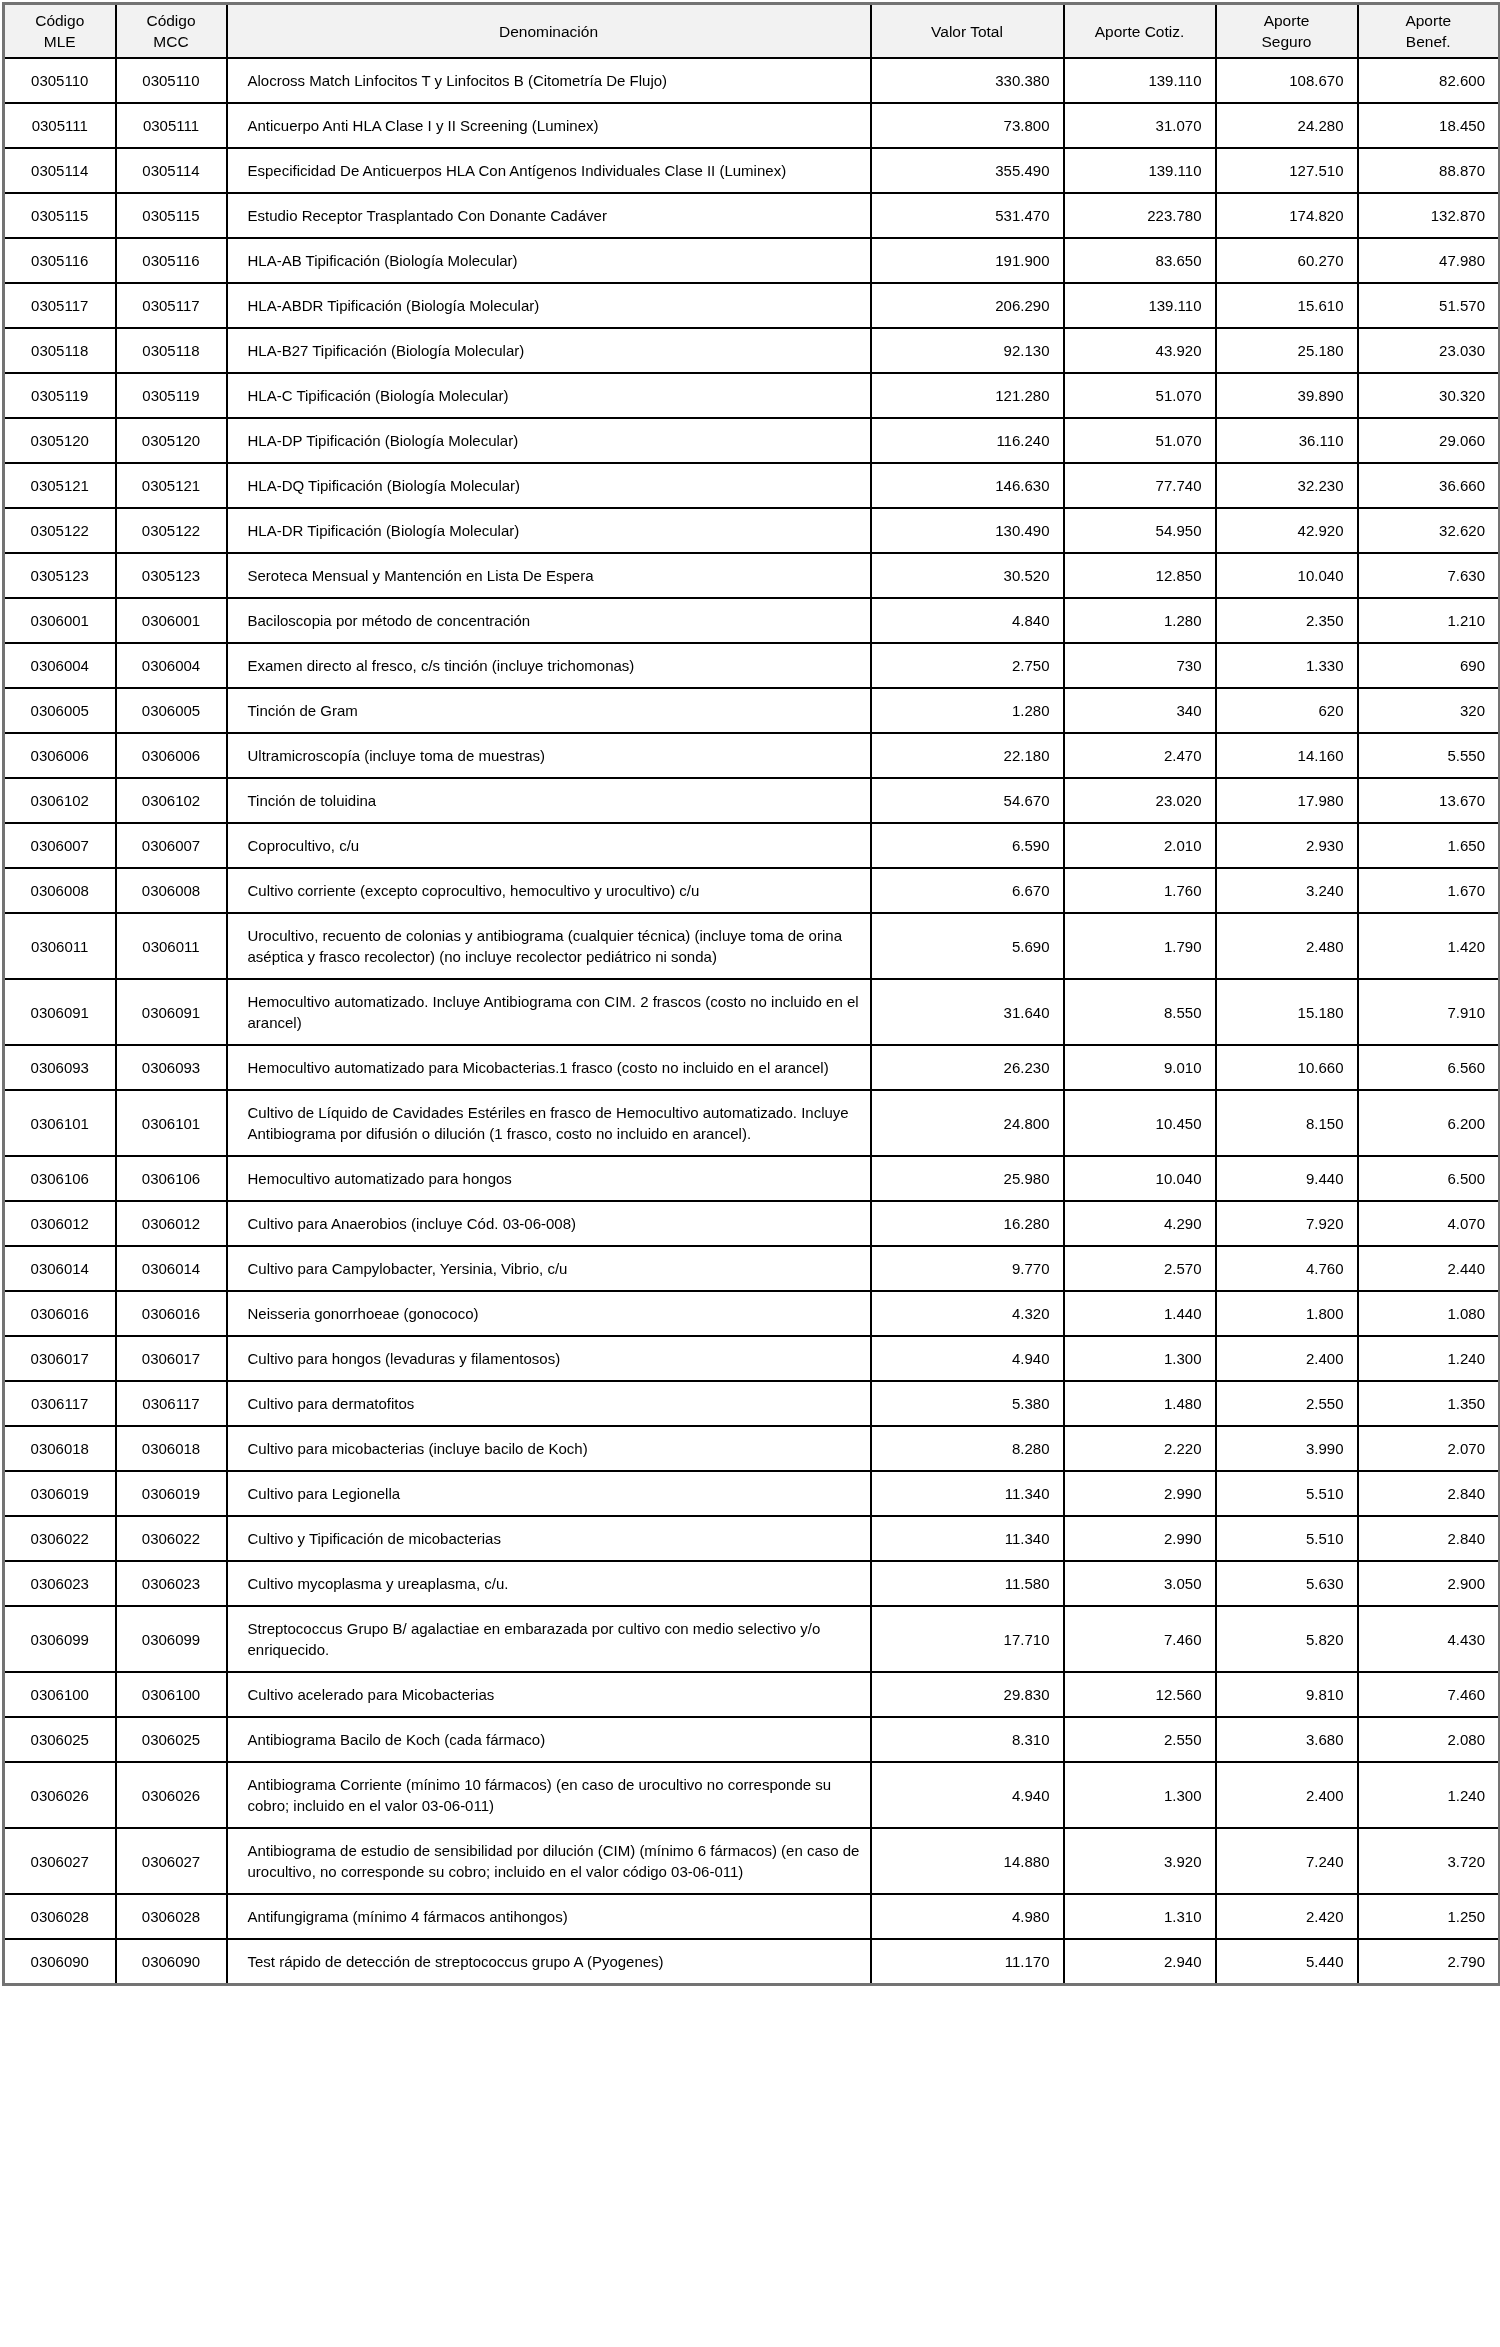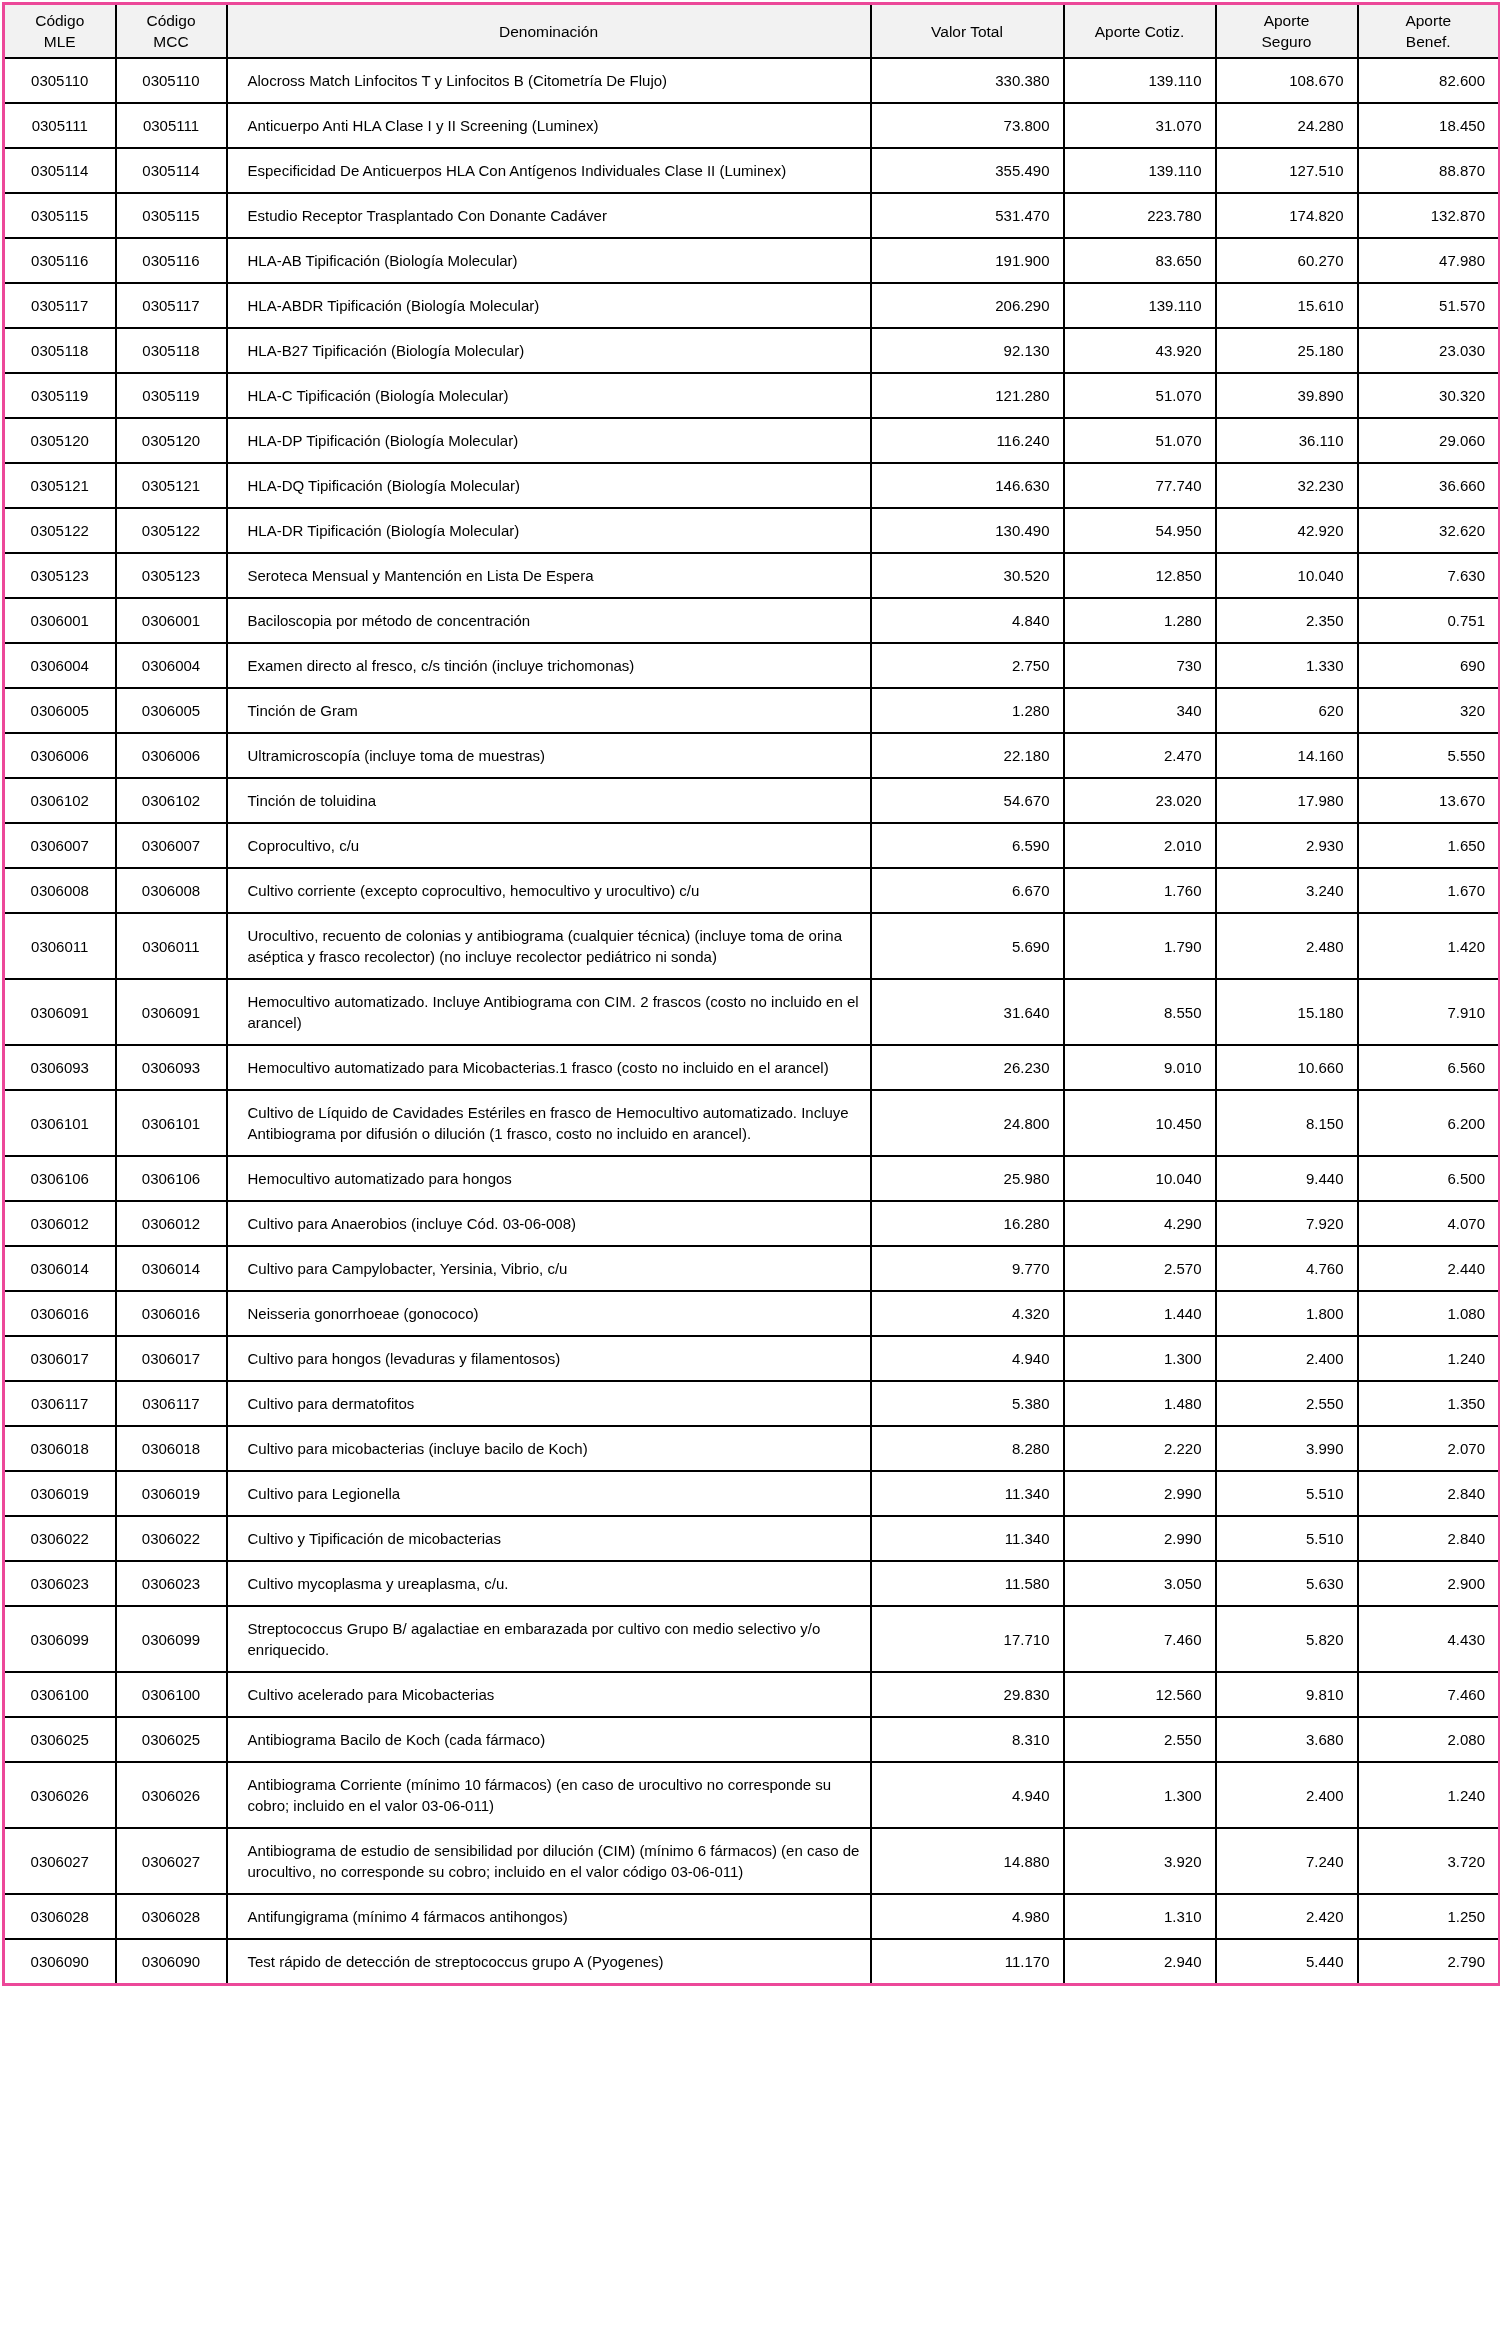--- a/index.html
+++ b/index.html
@@ -11,21 +11,21 @@
   }
   .page {
     width: 1500px;
     box-sizing: border-box;
     padding: 2px;
   }
   table.arancel {
     width: 1496px;
     border-collapse: collapse;
     table-layout: fixed;
-    border: 3px solid #ec4899;
+    border: 3px solid #737373;
     font-size: 15px;
   }
   table.arancel th, table.arancel td {
     border: 2px solid #000000;
     line-height: 21px;
     vertical-align: middle;
     box-sizing: border-box;
     overflow: hidden;
   }
   table.arancel thead th {
@@ -188,21 +188,21 @@
           <td class="c-num">10.040</td>
           <td class="c-num">7.630</td>
         </tr>
         <tr>
           <td class="c-code">0306001</td>
           <td class="c-code">0306001</td>
           <td class="c-den">Baciloscopia por método de concentración</td>
           <td class="c-num">4.840</td>
           <td class="c-num">1.280</td>
           <td class="c-num">2.350</td>
-          <td class="c-num">0.751</td>
+          <td class="c-num">1.210</td>
         </tr>
         <tr>
           <td class="c-code">0306004</td>
           <td class="c-code">0306004</td>
           <td class="c-den">Examen directo al fresco, c/s tinción (incluye trichomonas)</td>
           <td class="c-num">2.750</td>
           <td class="c-num">730</td>
           <td class="c-num">1.330</td>
           <td class="c-num">690</td>
         </tr>

